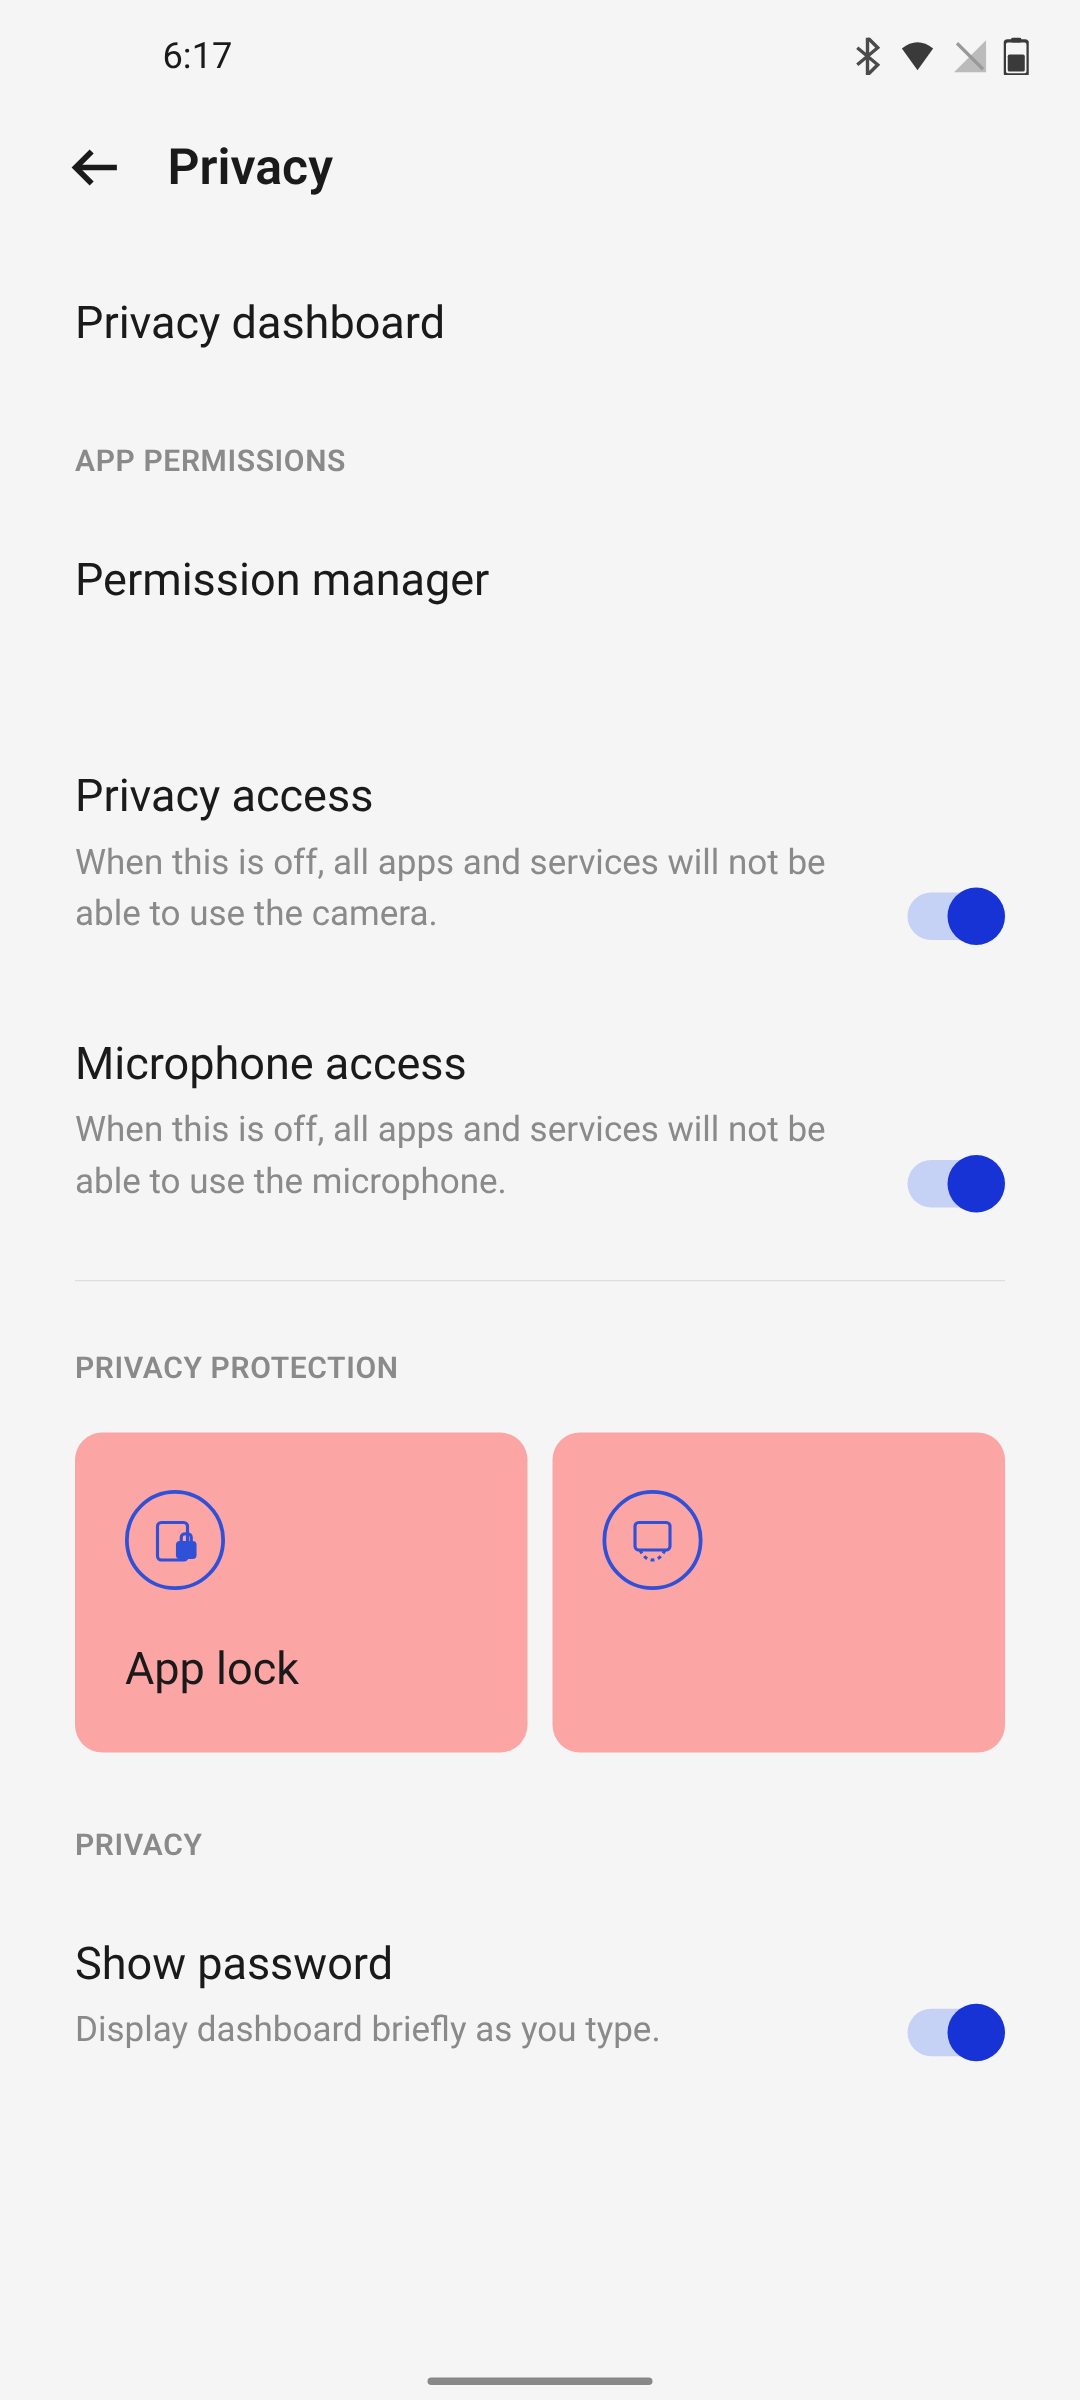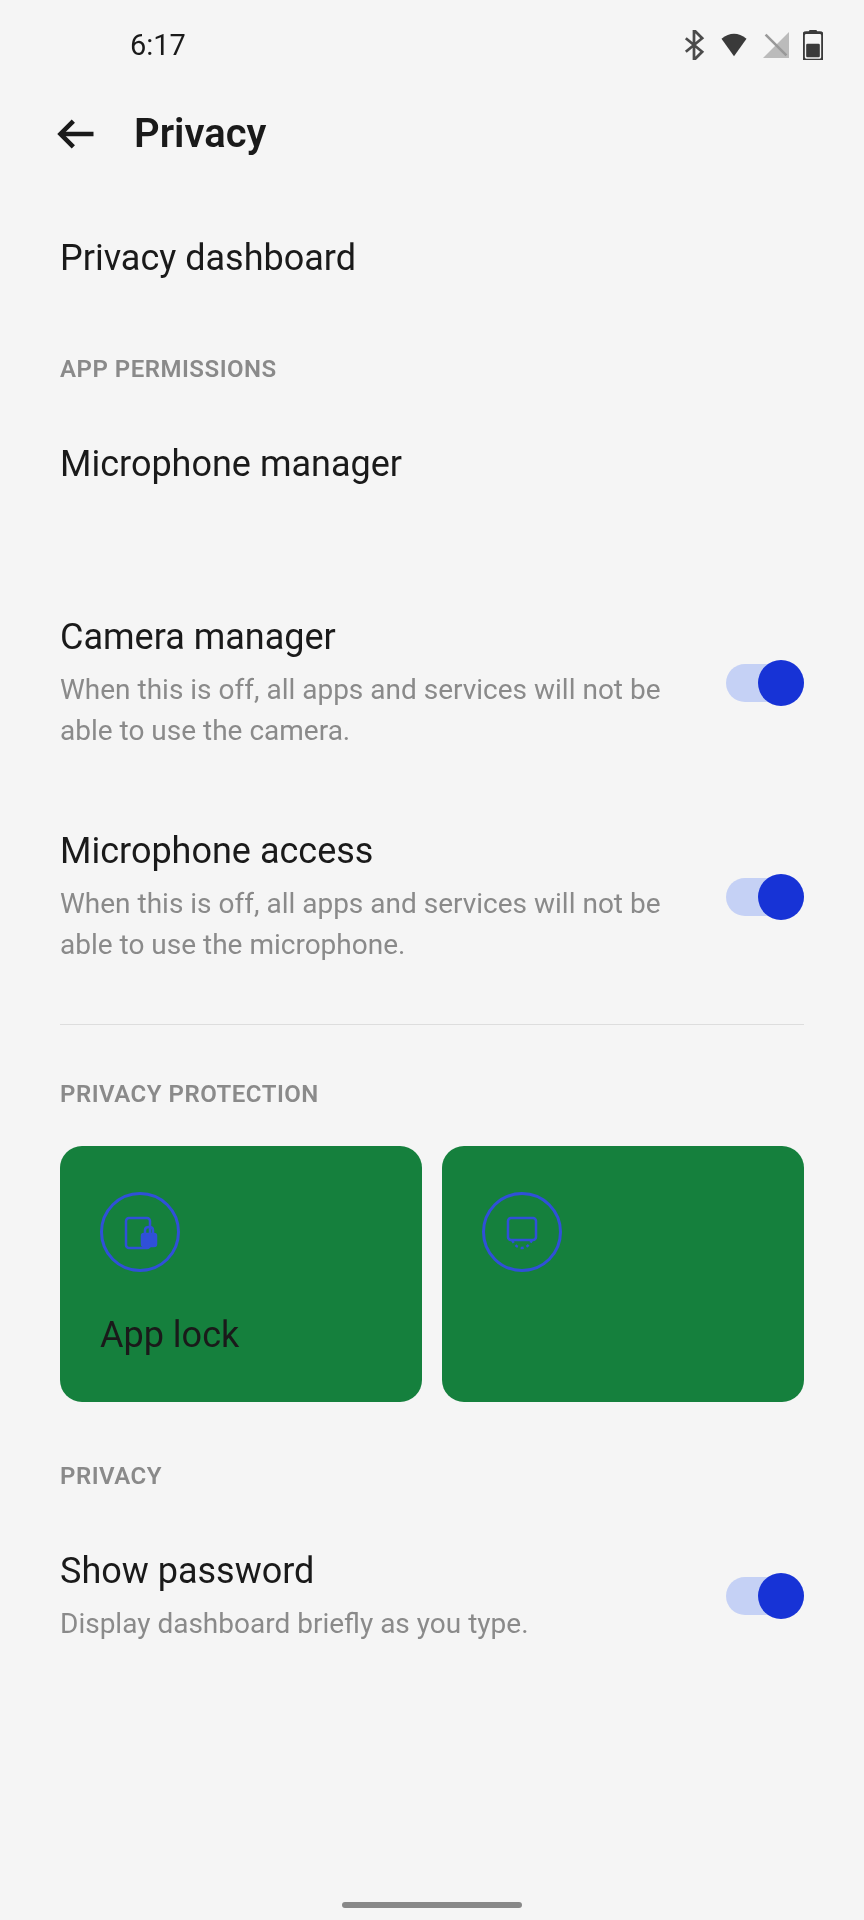--- a/index.html
+++ b/index.html
@@ -56,21 +56,21 @@
     }
     
     .content {
       padding: 0 60px;
     }
     
     .list-item {
       padding: 38px 0;
       display: flex;
       justify-content: space-between;
-      align-items: center;
+      align-items: flex-end;
       cursor: pointer;
     }
     
     .item-text {
       flex: 1;
       padding-right: 20px;
     }
     
     .item-title {
       font-size: 36px;
@@ -124,21 +124,21 @@
     }
     
     .card-grid {
       display: grid;
       grid-template-columns: 1fr 1fr;
       gap: 20px;
       margin-top: 18px;
     }
     
     .card {
-      background: #15803d;
+      background: #fca5a5;
       border-radius: 22px;
       padding: 46px 40px;
       cursor: pointer;
     }
     
     .card.highlighted {
       outline: 6px solid #ff4d8a;
       outline-offset: -2px;
       box-shadow: 0 0 20px 4px rgba(255, 77, 138, 0.3);
     }
@@ -210,29 +210,29 @@
   <div class="list-item">
     <div class="item-text">
       <div class="item-title">Privacy dashboard</div>
     </div>
   </div>
 
   <div class="section-header">APP PERMISSIONS</div>
 
   <div class="list-item">
     <div class="item-text">
-      <div class="item-title">Microphone manager</div>
+      <div class="item-title">Permission manager</div>
     </div>
   </div>
 
   <div class="spacer-sm"></div>
 
   <div class="list-item">
     <div class="item-text">
-      <div class="item-title">Camera manager</div>
+      <div class="item-title">Privacy access</div>
       <div class="item-subtitle">When this is off, all apps and services will not be able to use the camera.</div>
     </div>
     <div class="toggle on"></div>
   </div>
 
   <div class="list-item">
     <div class="item-text">
       <div class="item-title">Microphone access</div>
       <div class="item-subtitle">When this is off, all apps and services will not be able to use the microphone.</div>
     </div>

